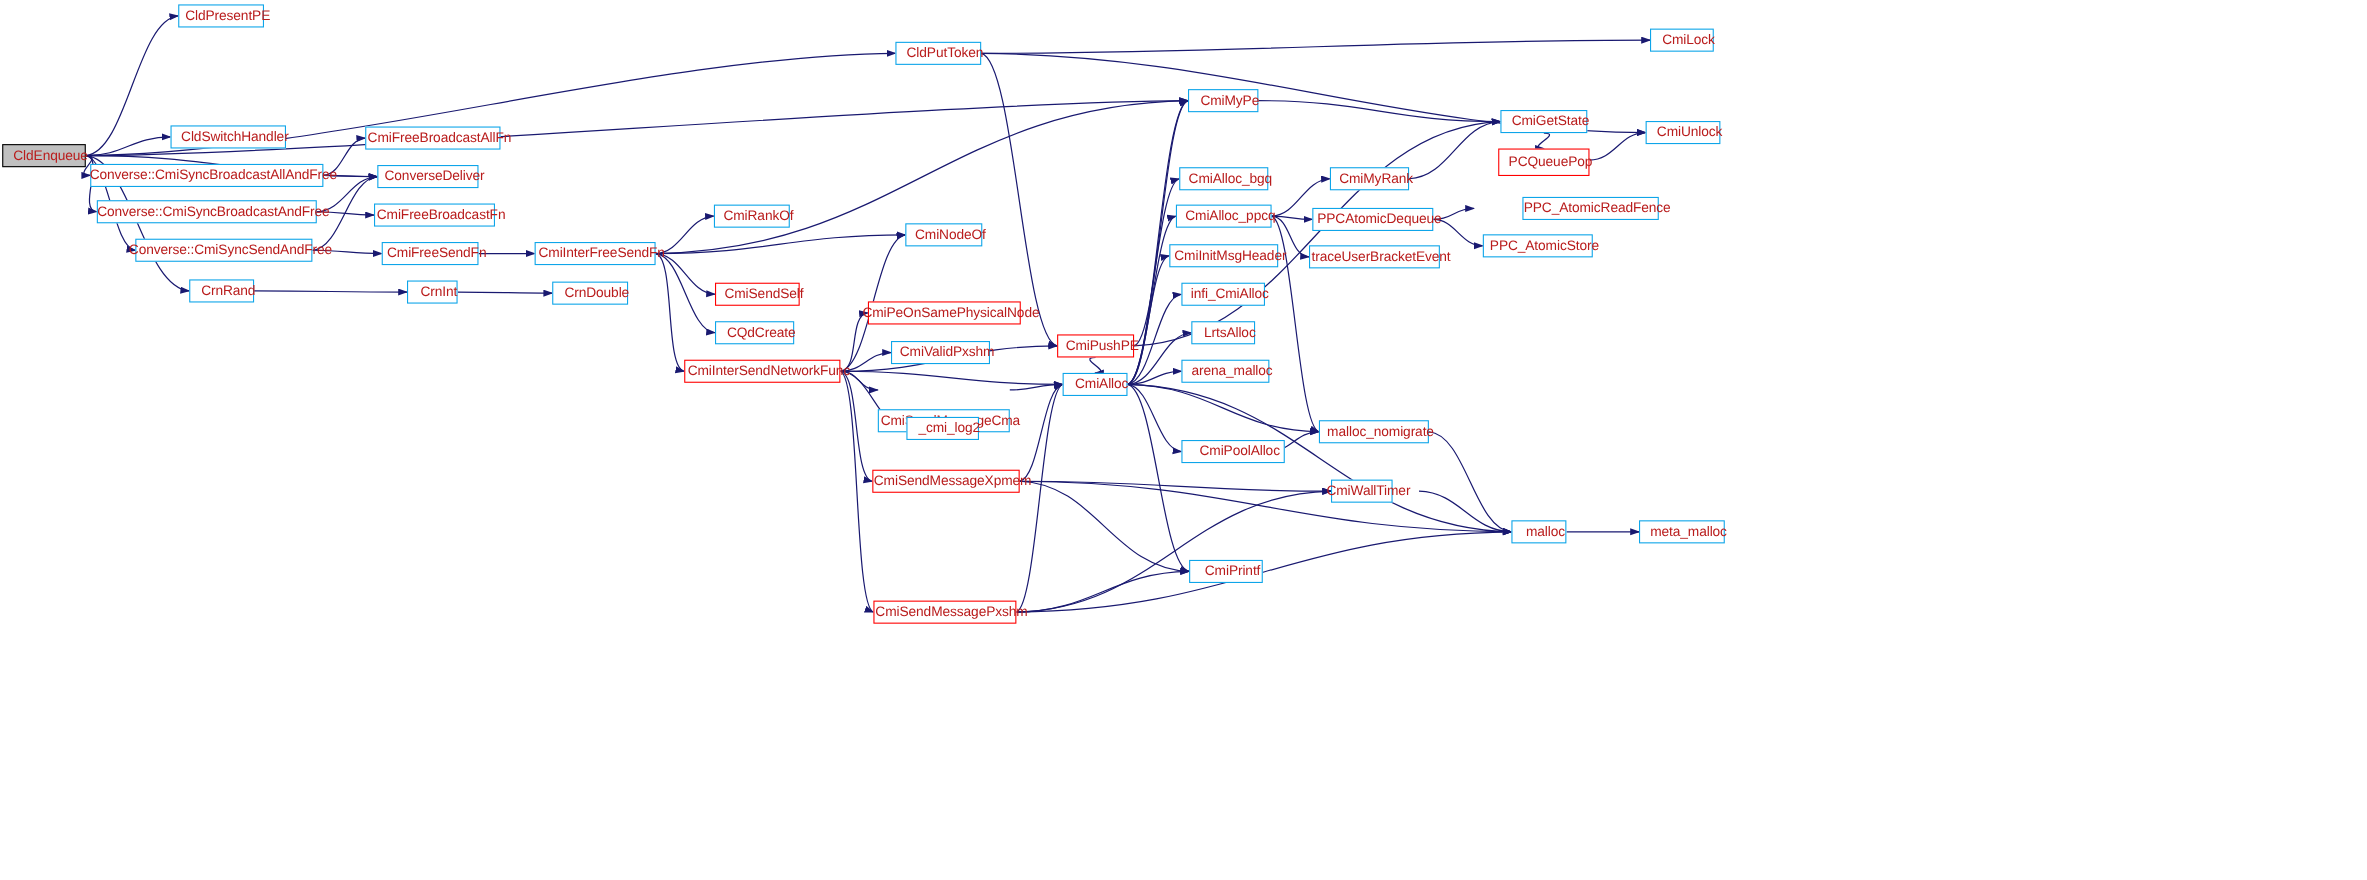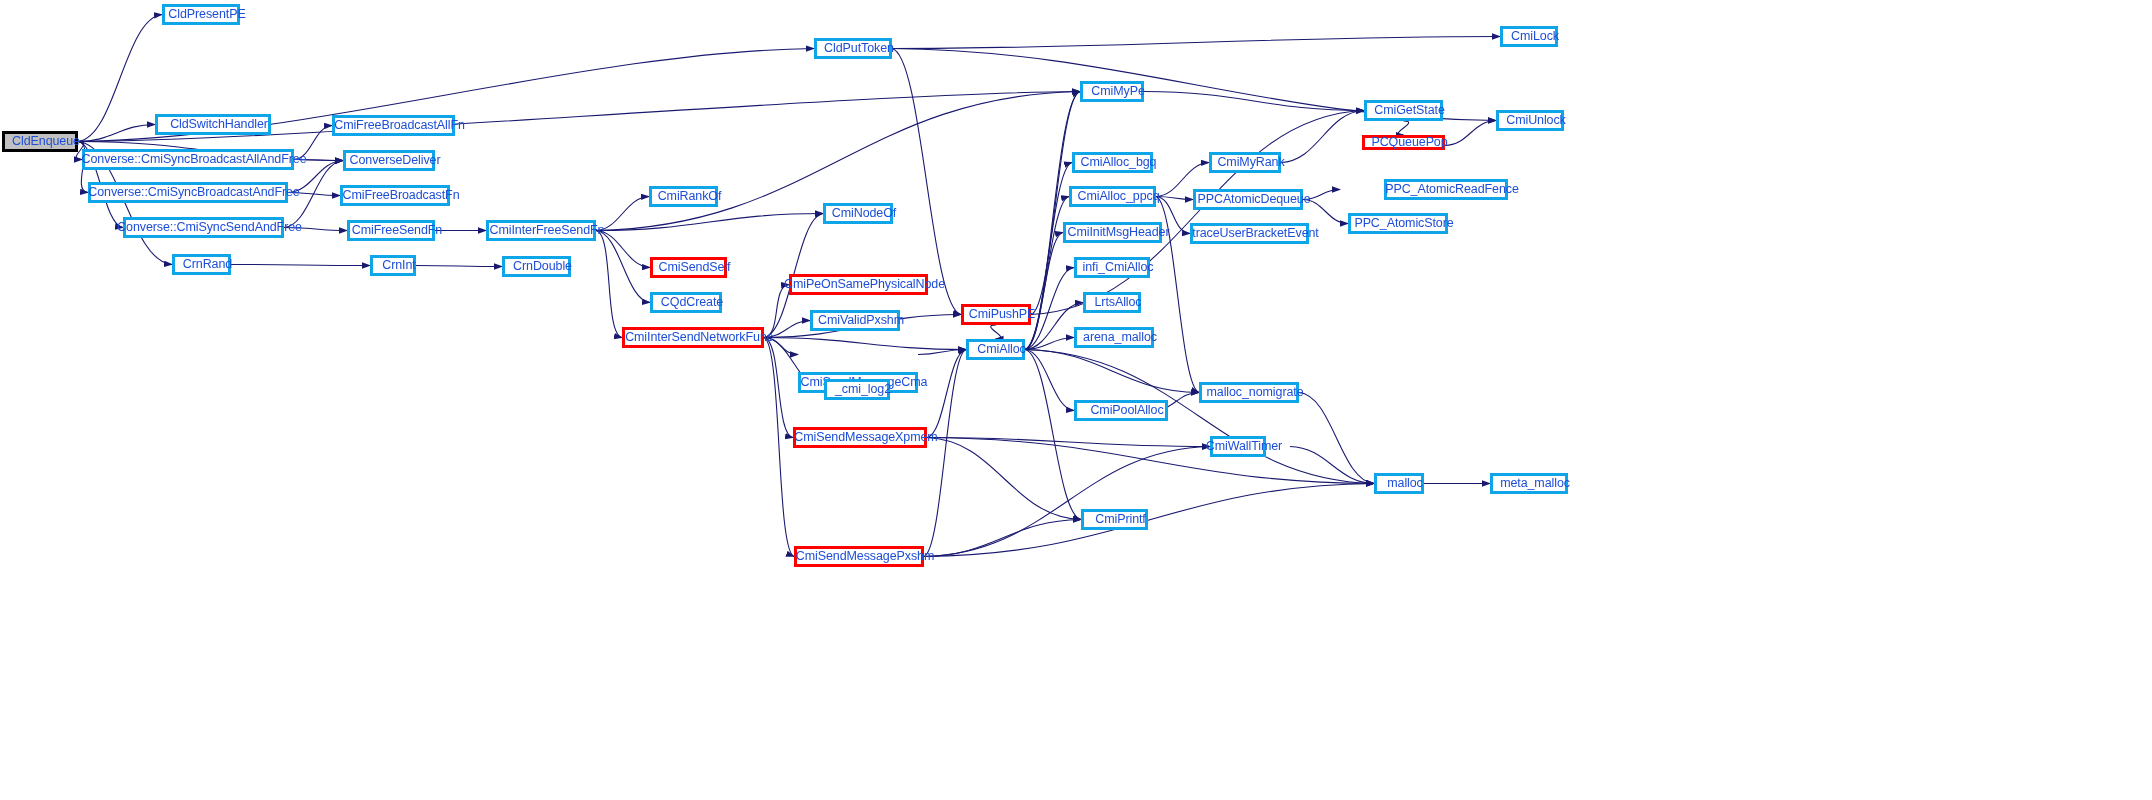--- a/index.html
+++ b/index.html
@@ -23,24 +23,24 @@
     height: 800px;
     pointer-events: none;
   }
   .node {
     position: absolute;
     box-sizing: border-box;
     display: flex;
     align-items: center;
     justify-content: center;
     background: #ffffff;
-    border: 3px solid #0ea5e9;
+    border: 1px solid #0ea5e9;
     font-size: 12.5px;
     line-height: 1;
-    color: #1d4ed8;
+    color: #b91c1c;
     white-space: nowrap;
     letter-spacing: -0.1px;
     cursor: pointer;
     padding-left: 12px;
   }
   .node.red {
     border-color: #ff0000;
   }
   .node.root {
     background: #c0c0c0;
@@ -148,24 +148,24 @@
       </div>
       <div class="node" style="left: 1496px; top: 110px; width: 68px; height: 21px;">
         <span>CmiUnlock</span>
       </div>
       <div class="node" style="left: 1080px; top: 81px; width: 64px; height: 21px;">
         <span>CmiMyPe</span>
       </div>
       <div class="node" style="left: 1364px; top: 100px; width: 79px; height: 21px;">
         <span>CmiGetState</span>
       </div>
-      <div class="node red" style="left: 1362px; top: 135px; width: 83px; height: 15px;">
+      <div class="node red" style="left: 1362px; top: 135px; width: 83px; height: 25px;">
         <span>PCQueuePop</span>
       </div>
-      <div class="node" style="left: 155px; top: 114px; width: 116px; height: 21px; justify-content: center;">
+      <div class="node" style="left: 155px; top: 114px; width: 105px; height: 21px; justify-content: center;">
         <span>CldSwitchHandler</span>
       </div>
       <div class="node" style="left: 332px; top: 115px; width: 123px; height: 21px;">
         <span>CmiFreeBroadcastAllFn</span>
       </div>
       <div class="node" style="left: 82px; top: 149px; width: 212px; height: 21px;">
         <span>Converse::CmiSyncBroadcastAllAndFree</span>
       </div>
       <div class="node" style="left: 343px; top: 150px; width: 92px; height: 21px;">
         <span>ConverseDeliver</span>

